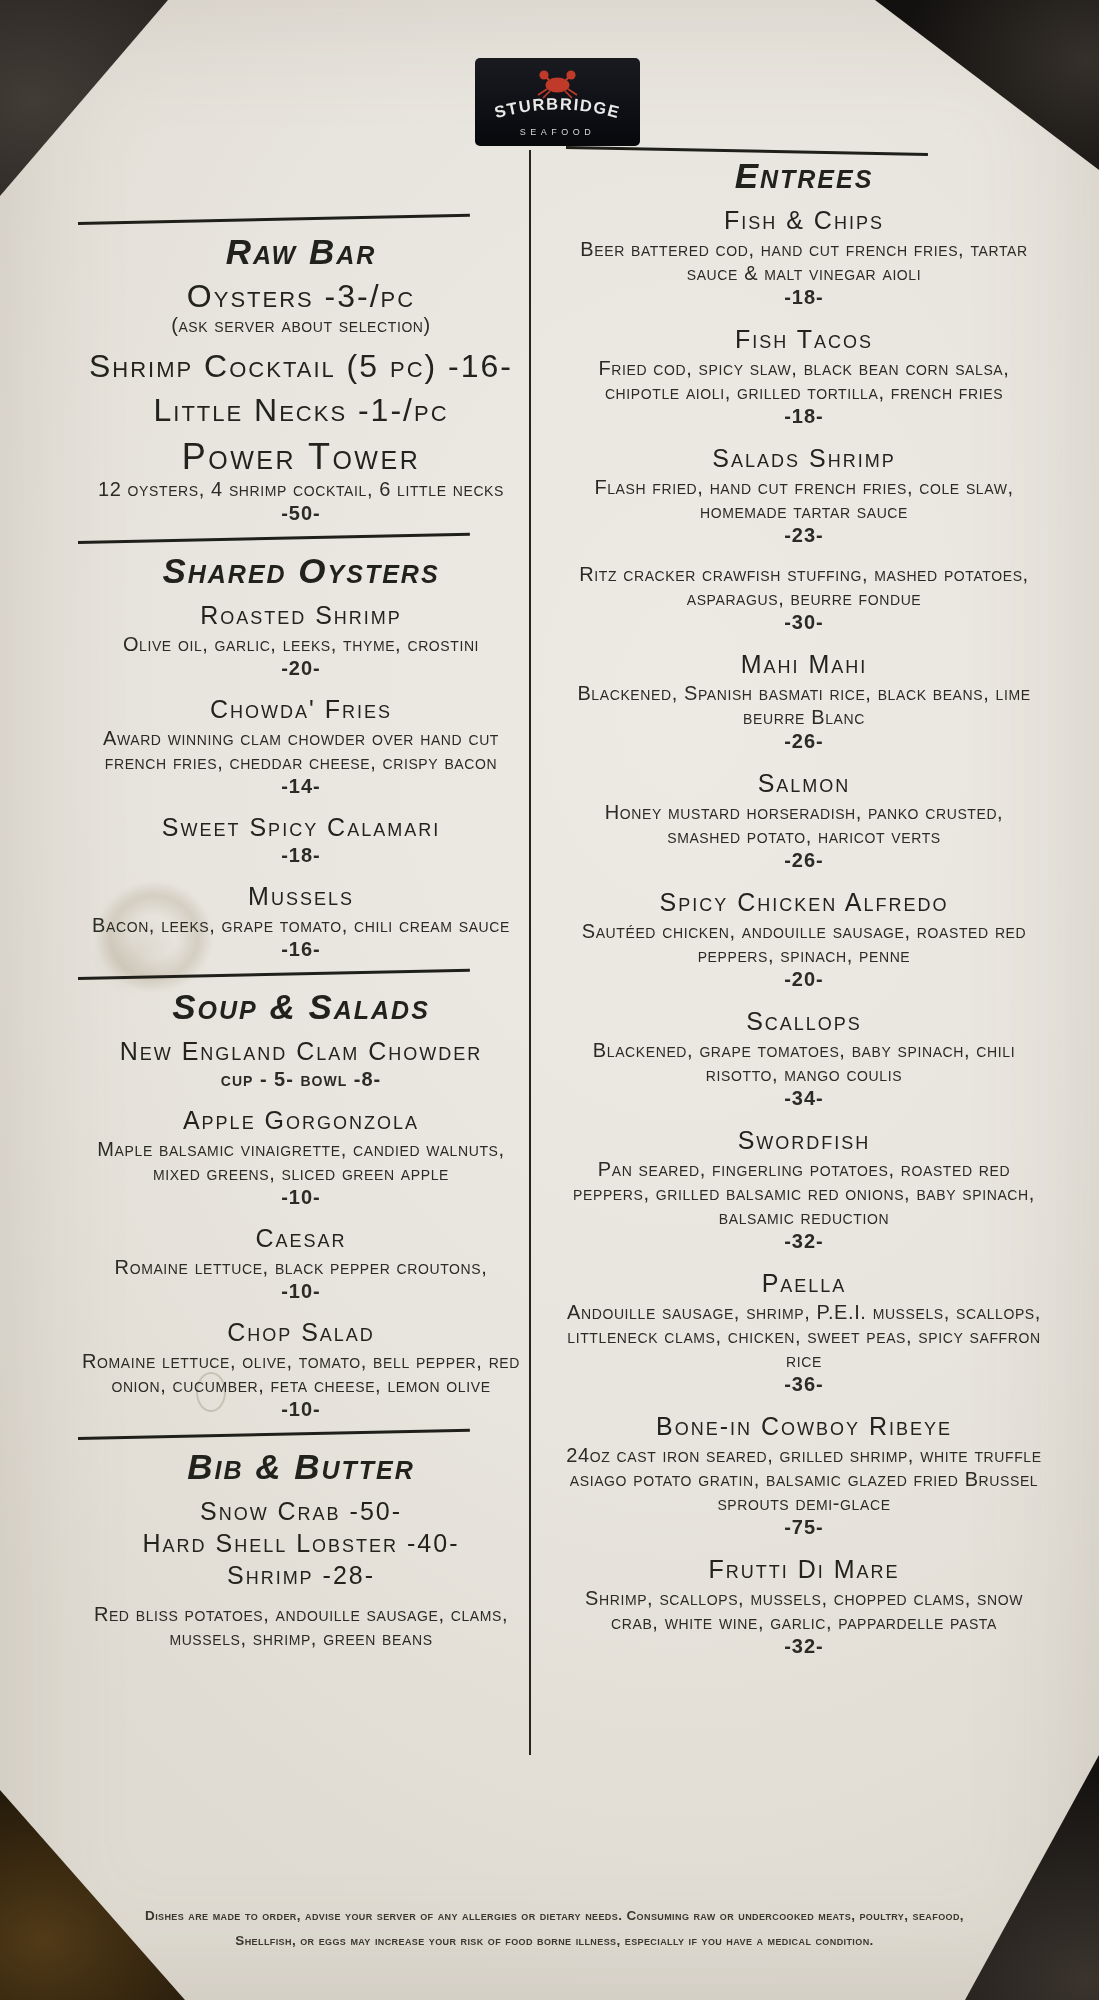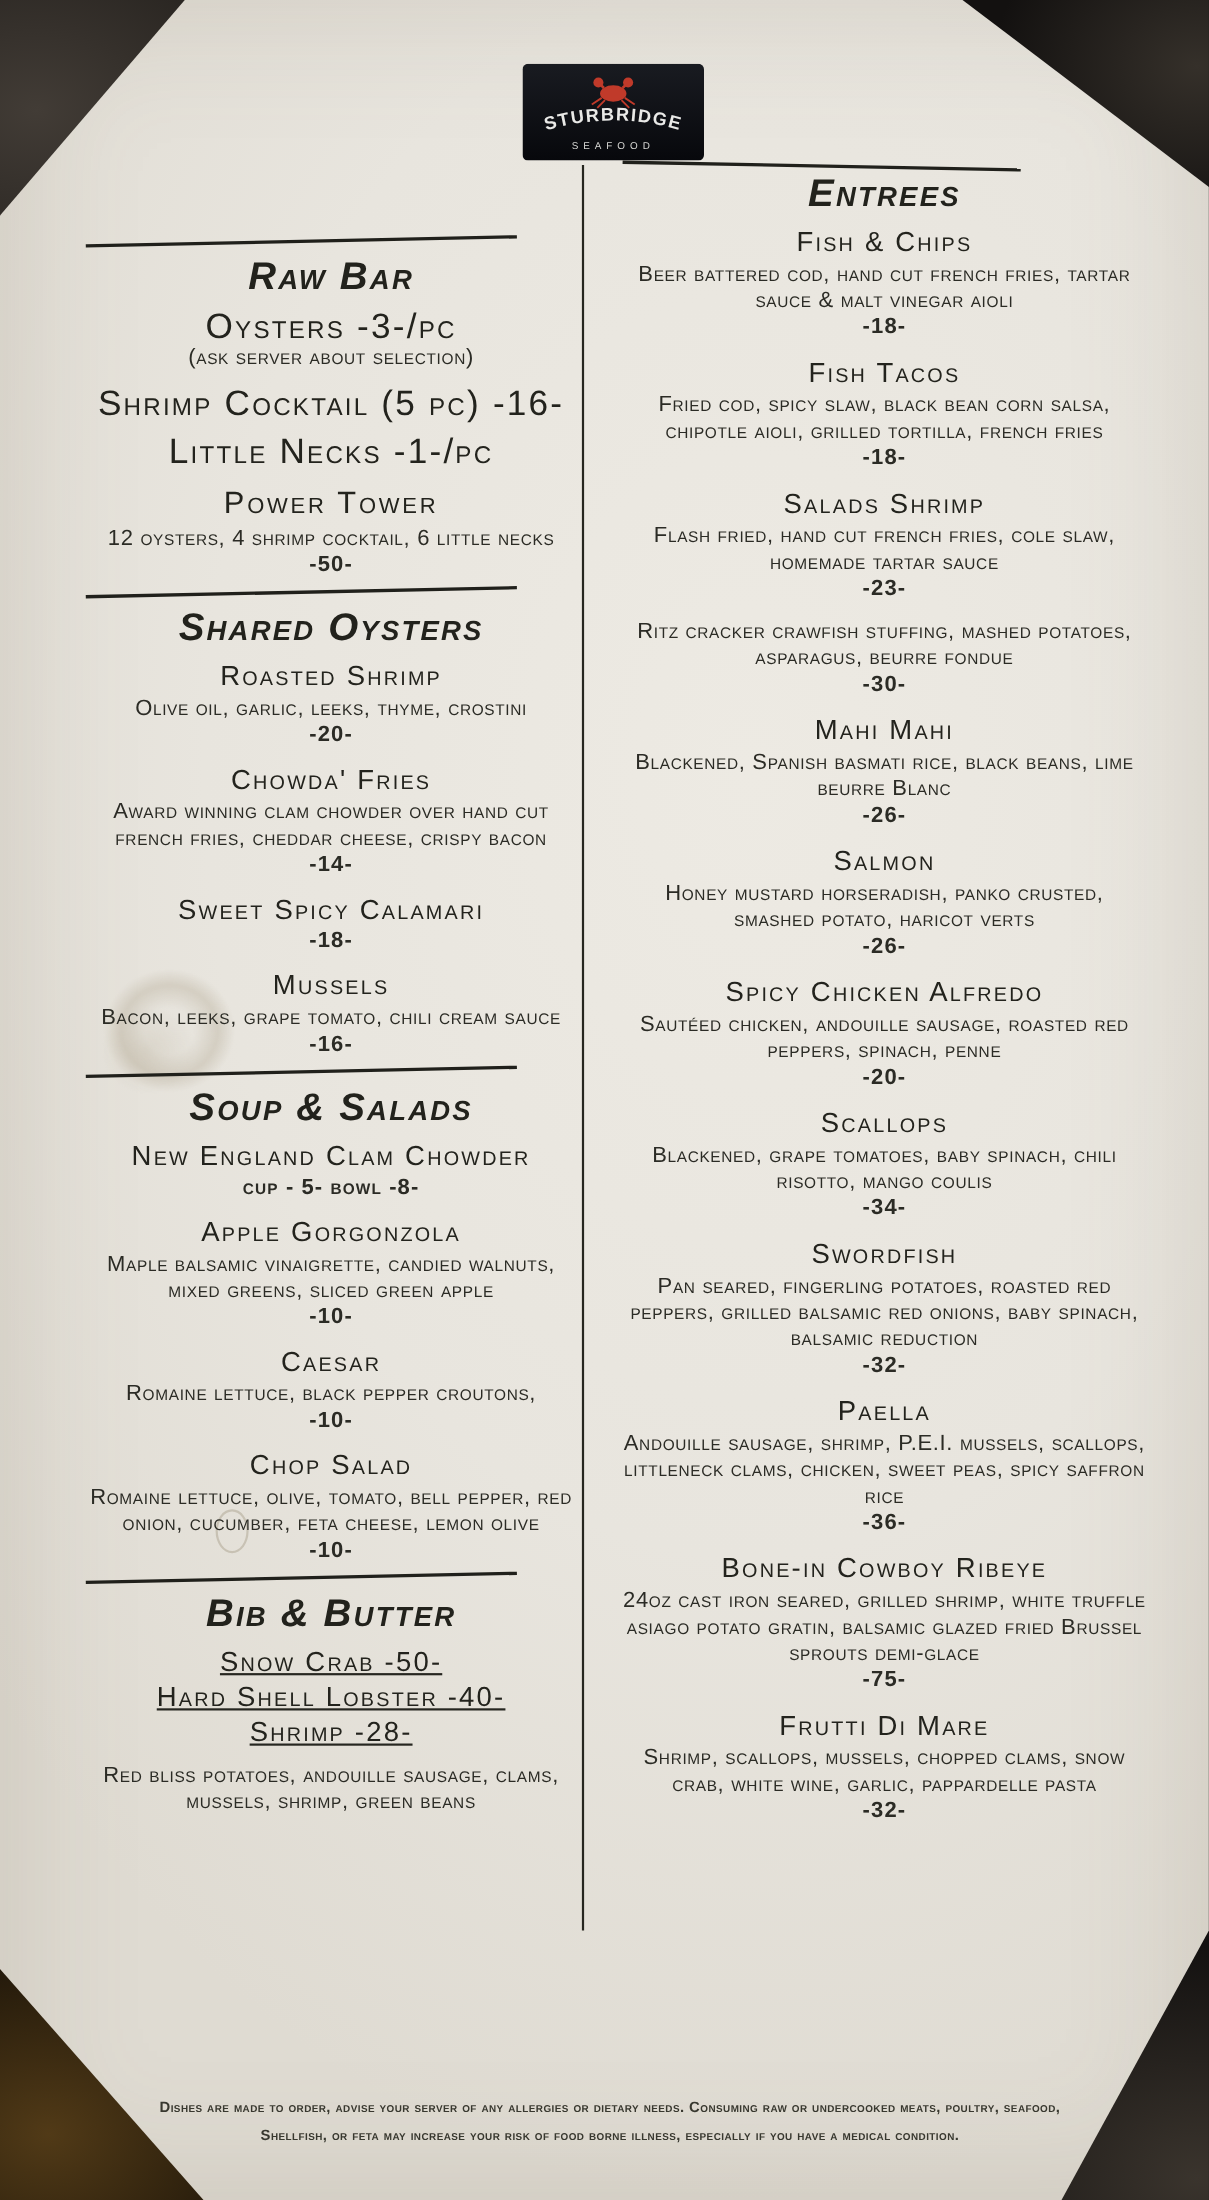--- a/index.html
+++ b/index.html
@@ -61,30 +61,30 @@
     font-style:italic;font-weight:bold;font-size:35px;line-height:42px;
     letter-spacing:2px;font-variant:small-caps;color:#22221c;
   }
   .item{margin:0 0 14px 0;}
   .col-right .item{margin-bottom:15px;}
   .iname{
     font-variant:small-caps;font-size:25px;line-height:30px;
     letter-spacing:2px;margin-bottom:2px;color:#23231d;
   }
   .iname.sm{font-size:32px;}
-  .iname.hero{font-size:28px;line-height:36px;letter-spacing:2.5px;}
+  .iname.hero{font-size:36px;line-height:36px;letter-spacing:2.5px;}
   .idesc{
     font-variant:small-caps;font-size:20px;line-height:24px;
     letter-spacing:.6px;color:#2b2b25;
   }
   .iprice{
     font-variant:small-caps;font-size:20px;line-height:23px;
     letter-spacing:1px;color:#2b2b25;margin-top:1px;font-weight:bold;
   }
-  .tight{margin:0 0 2px 0;text-decoration:underline;}
+  .tight{margin:0 0 2px 0;}
   .bib-desc{margin-top:12px;}
   
   .footer{
     position:absolute;left:30px;right:20px;top:1903px;text-align:center;
     color:#38382f;
   }
   .footer div{
     font-variant:small-caps;font-weight:bold;font-size:13.5px;line-height:25px;
     letter-spacing:.4px;
   }
@@ -276,17 +276,17 @@
           <div class="iname">Frutti Di Mare</div>
           <div class="idesc">Shrimp, scallops, mussels, chopped clams, snow crab, white wine, garlic, pappardelle pasta</div>
           <div class="iprice">-32-</div>
         </div>
       </div>
 
     </div>
 
     <div class="footer">
       <div>Dishes are made to order, advise your server of any allergies or dietary needs. Consuming raw or undercooked meats, poultry, seafood,</div>
-      <div>Shellfish, or feta may increase your risk of food borne illness, especially if you have a medical condition.</div>
+      <div>Shellfish, or eggs may increase your risk of food borne illness, especially if you have a medical condition.</div>
     </div>
 
   </div>
 </div>
 
 </body></html>

